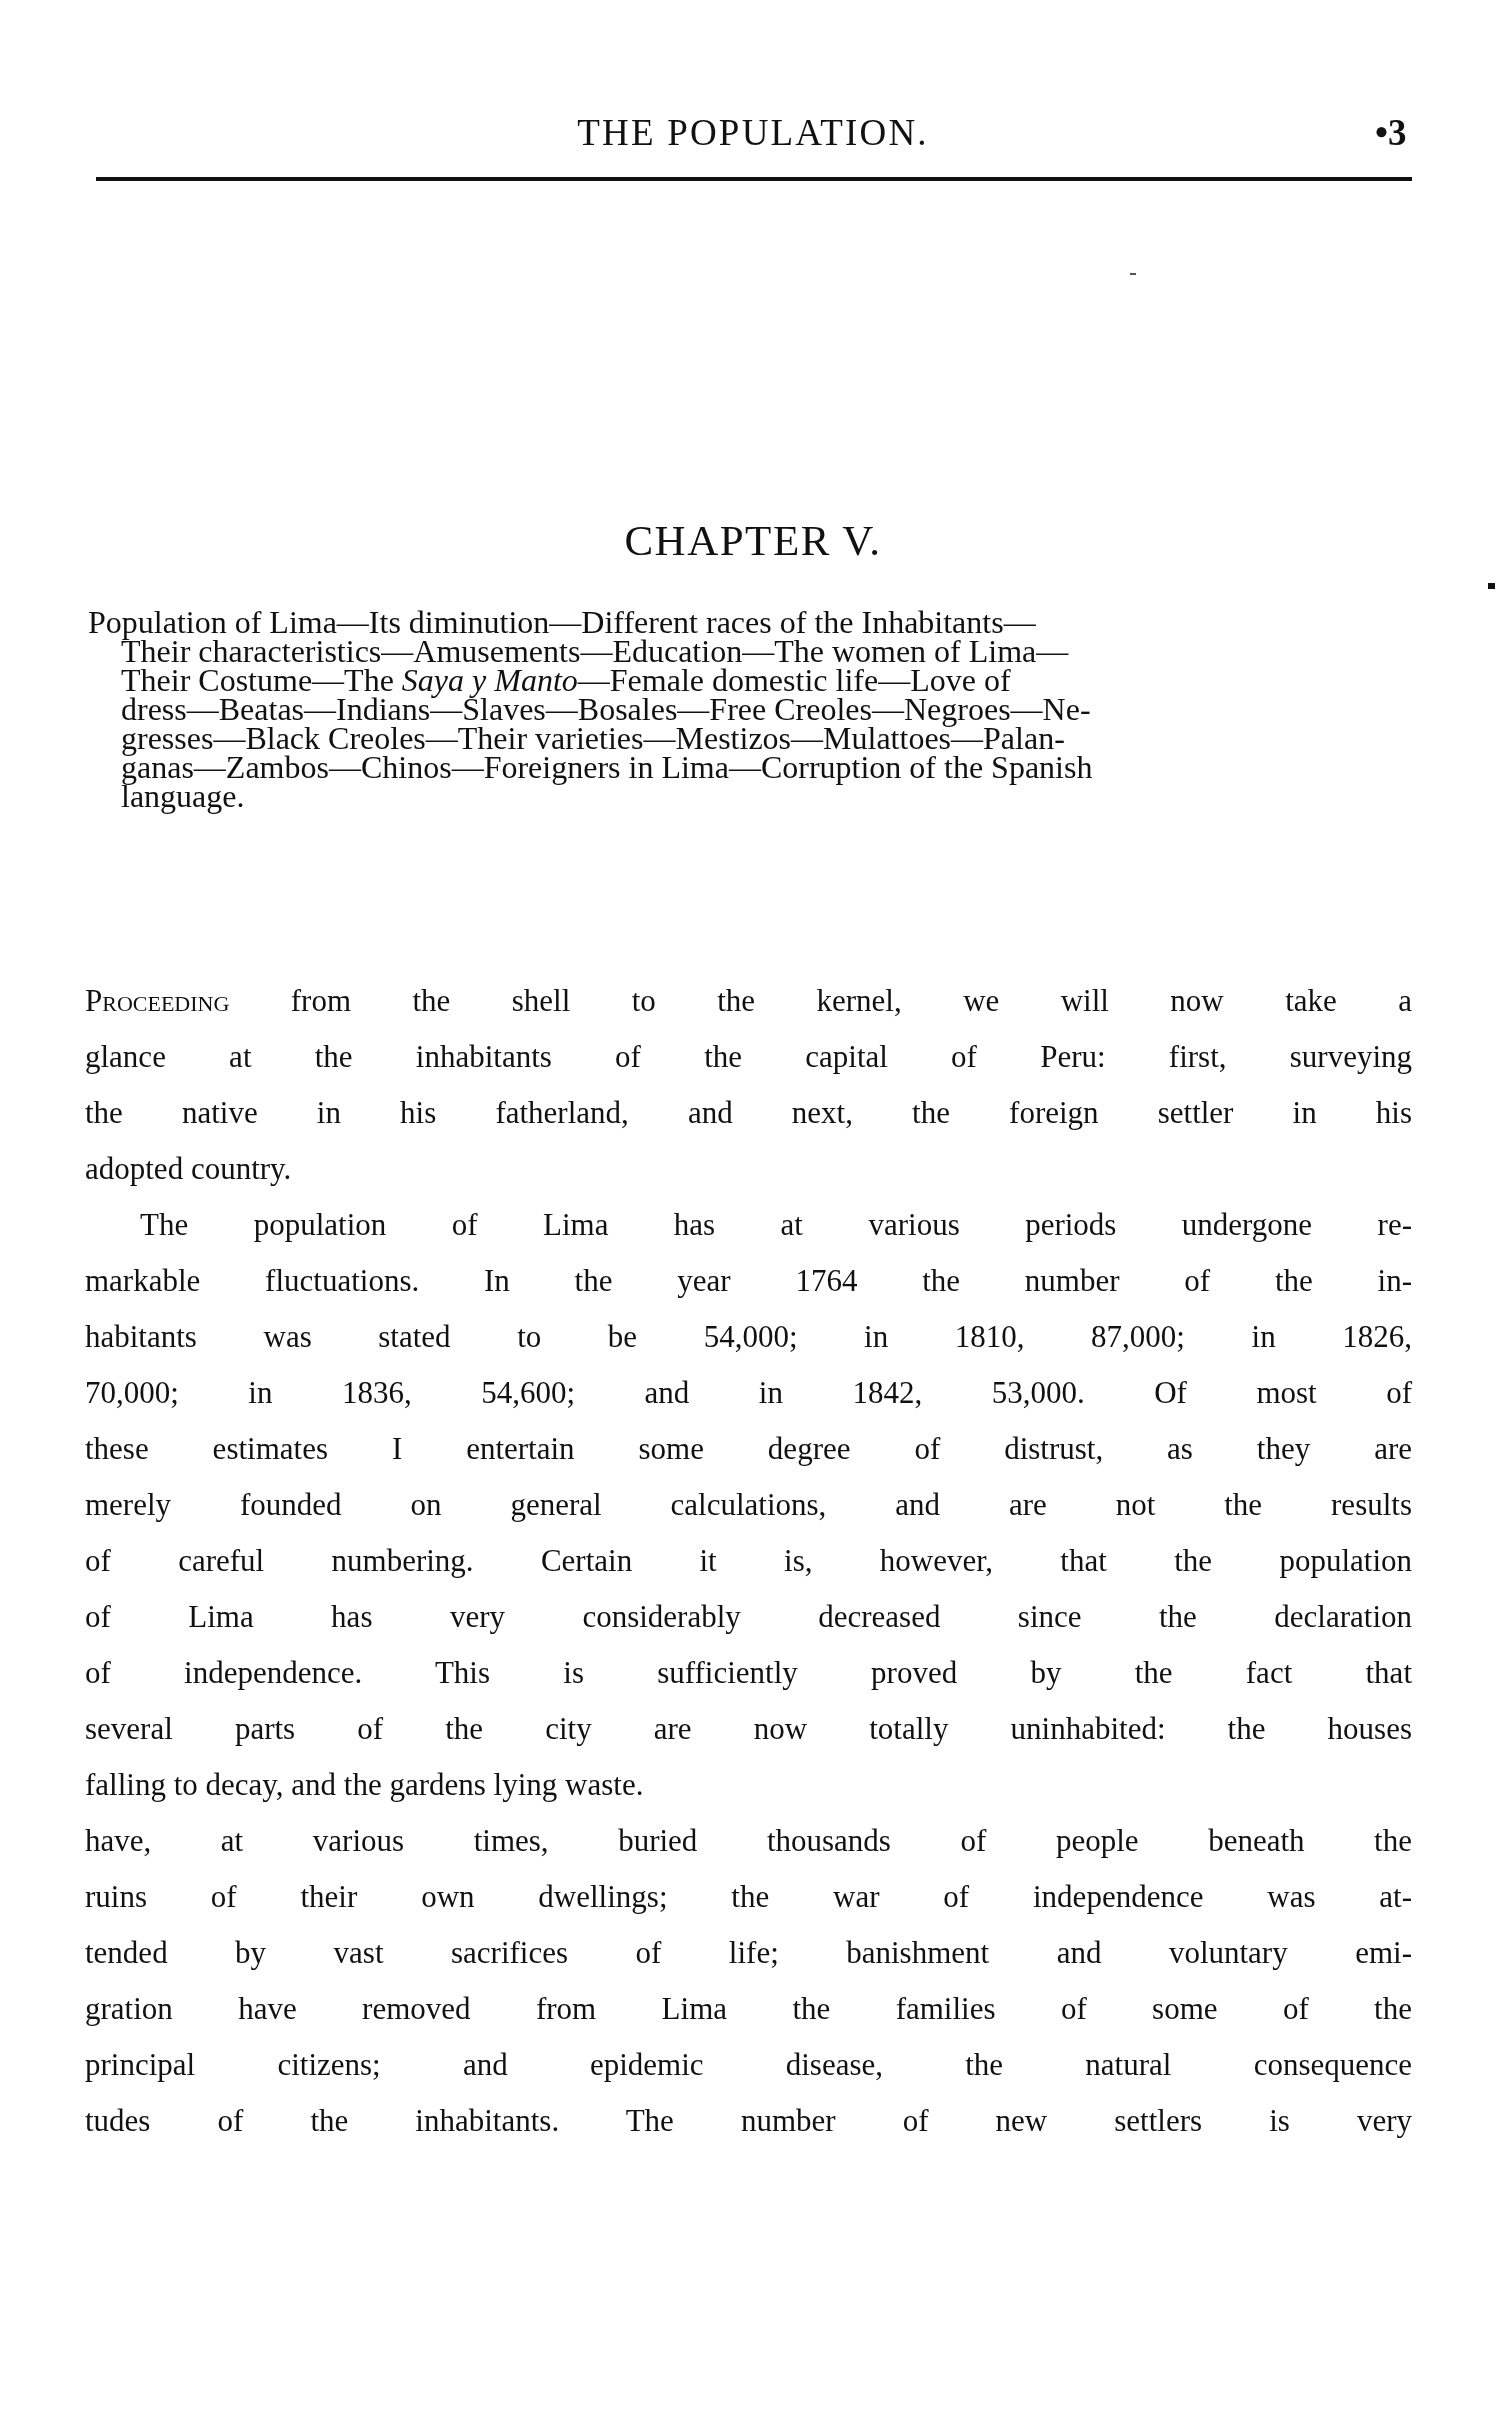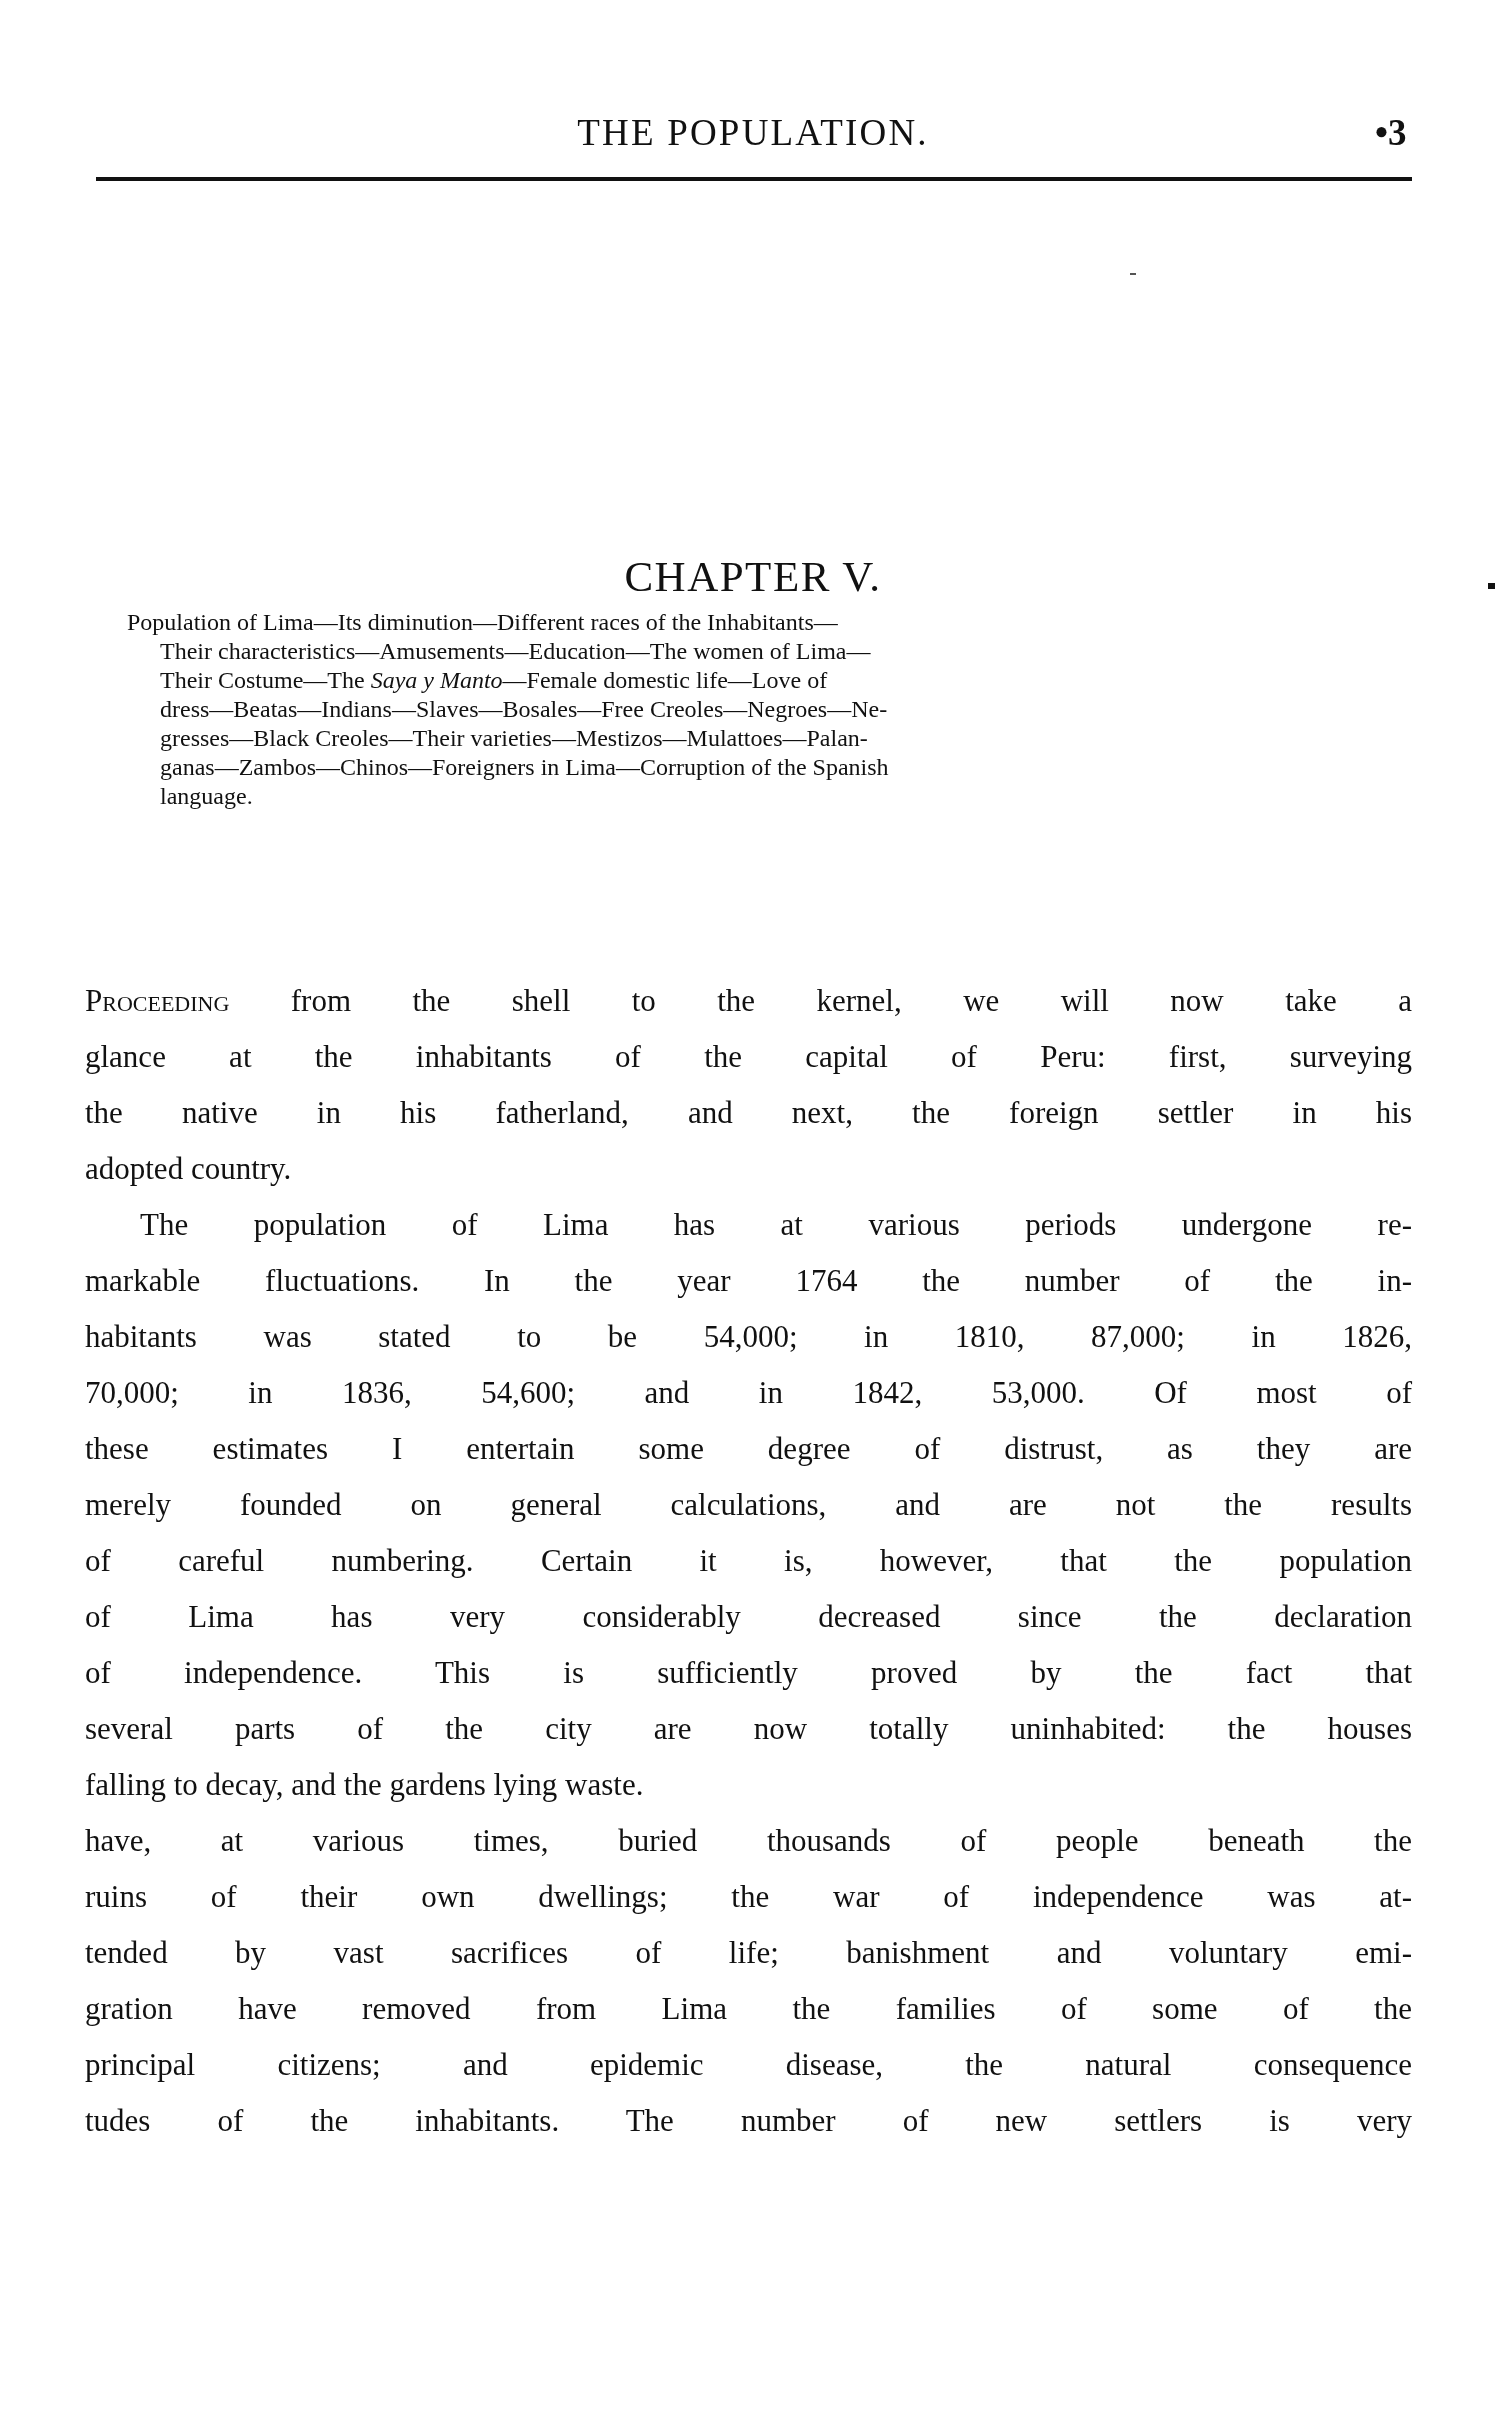--- a/index.html
+++ b/index.html
@@ -21,31 +21,31 @@
     }
     .page-number {
       position: absolute; left: 1375px; top: 0; font-size: 37px; font-weight: bold;
     }
     .head-rule {
       position: absolute; left: 96px; top: 177px; width: 1316px; height: 4.4px;
       background: #111111;
     }
     .chapter-title {
       position: absolute; top: 516px; left: 0; width: 1506px;
-      text-align: center; font-size: 43px; letter-spacing: 1.5px; margin-top: 36px;
+      text-align: center; font-size: 43px; letter-spacing: 1.5px;
     }
     .stray-mark {
       position: absolute; left: 1488px; top: 583px; width: 7.4px; height: 5.9px; background: #111;
     }
     .stray-dash {
       position: absolute; left: 1130px; top: 273px; width: 5.9px; height: 2.2px; background: #555;
     }
     .synopsis {
       position: absolute; left: 88px; top: 608px; width: 1320px;
-      font-size: 24px; line-height: 29px; margin-left: 39px;
+      font-size: 32px; line-height: 29px;
     }
     .synopsis .line { display: block; height: 29px; white-space: nowrap; text-align: justify; }
     .synopsis .indent { padding-left: 33px; }
     .body-text {
       position: absolute; left: 85px; top: 973px; width: 1327px;
       font-size: 31px;
     }
     .body-text .line {
       display: block; height: 56px; line-height: 56px; white-space: nowrap;
       text-align-last: justify; text-align: justify;

